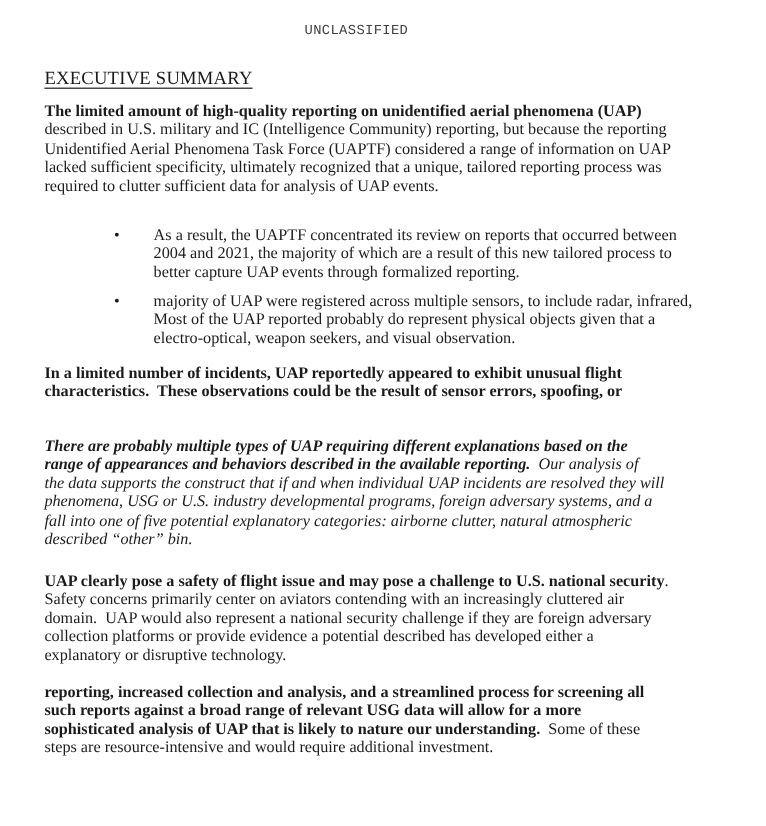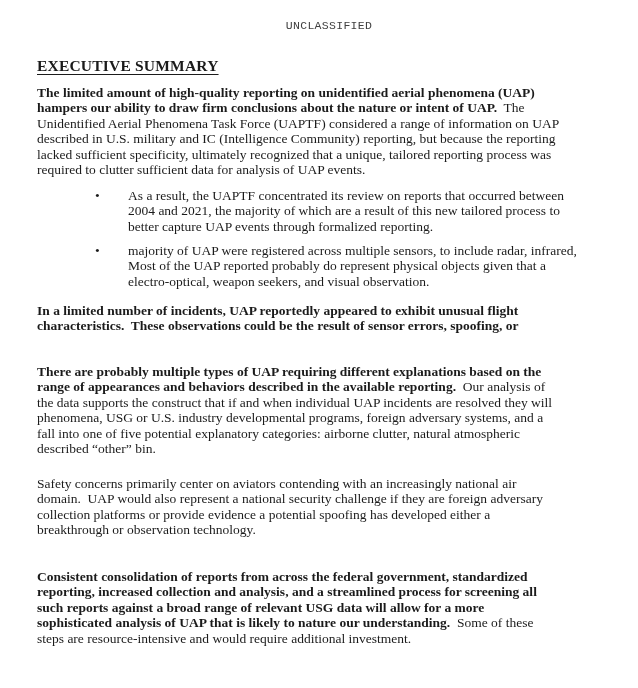--- a/index.html
+++ b/index.html
@@ -18,30 +18,29 @@
   }
   .classification{
     position:absolute;
     left:0;top:19px;width:594px;
     text-align:center;
     font-family:"Liberation Mono", monospace;
     font-size:11.5px;
     line-height:14px;
     letter-spacing:0.3px;
     color:var(--class);
-    margin-left:32px;
   }
   .doc-title{
     position:absolute;
     left:37px;top:56px;
     margin:0;
     font-family:"Liberation Serif", serif;
     font-size:15.5px;
     line-height:19px;
-    font-weight:700;
+    font-weight:400;
     letter-spacing:0.2px;
     text-decoration:underline;
     text-decoration-thickness:1.4px;
     text-underline-offset:2.5px;
   }
   .doc-body{position:absolute;left:0;top:0;width:638px;height:568px;}
   .block{
     position:absolute;
     left:37px;
     font-size:13.5px;
@@ -63,23 +62,22 @@
 
 <div class="page">
   <div class="classification">UNCLASSIFIED</div>
 
   <h1 class="doc-title">EXECUTIVE SUMMARY</h1>
 
   <div class="doc-body">
       <div class="block text-para" style="top: 85px;">
         <div class="lines">
           <div class="line"><span class="run b">The limited amount of high-quality reporting on unidentified aerial phenomena (UAP)</span></div>
-          <div class="line"><span class="run b">hampers our ability to draw firm conclusions about the nature or intent of UAP.</span><span class="run">  The</span></div>
+          <div class="line"><span class="run">described in U.S. military and IC (Intelligence Community) reporting, but because the reporting</span></div>
           <div class="line"><span class="run">Unidentified Aerial Phenomena Task Force (UAPTF) considered a range of information on UAP</span></div>
-          <div class="line"><span class="run">described in U.S. military and IC (Intelligence Community) reporting, but because the reporting</span></div>
           <div class="line"><span class="run">lacked sufficient specificity, ultimately recognized that a unique, tailored reporting process was</span></div>
           <div class="line"><span class="run">required to clutter sufficient data for analysis of UAP events.</span></div>
         </div>
       </div>
       <div class="block bullet-item" style="top: 188px;">
         <span class="glyph">•</span>
         <div class="lines">
           <div class="line"><span class="run">As a result, the UAPTF concentrated its review on reports that occurred between</span></div>
           <div class="line"><span class="run">2004 and 2021, the majority of which are a result of this new tailored process to</span></div>
           <div class="line"><span class="run">better capture UAP events through formalized reporting.</span></div>
@@ -92,41 +90,41 @@
           <div class="line"><span class="run">Most of the UAP reported probably do represent physical objects given that a</span></div>
           <div class="line"><span class="run">electro-optical, weapon seekers, and visual observation.</span></div>
         </div>
       </div>
       <div class="block text-para" style="top: 303px;">
         <div class="lines">
           <div class="line"><span class="run b">In a limited number of incidents, UAP reportedly appeared to exhibit unusual flight</span></div>
           <div class="line"><span class="run b">characteristics.  These observations could be the result of sensor errors, spoofing, or</span></div>
         </div>
       </div>
-      <div class="block text-para" style="top: 364px;">
+      <div class="block text-para" style="top: 364px; font-style: italic;">
         <div class="lines">
           <div class="line"><span class="run b">There are probably multiple types of UAP requiring different explanations based on the</span></div>
           <div class="line"><span class="run b">range of appearances and behaviors described in the available reporting.</span><span class="run">  Our analysis of</span></div>
           <div class="line"><span class="run">the data supports the construct that if and when individual UAP incidents are resolved they will</span></div>
           <div class="line"><span class="run">phenomena, USG or U.S. industry developmental programs, foreign adversary systems, and a</span></div>
           <div class="line"><span class="run">fall into one of five potential explanatory categories: airborne clutter, natural atmospheric</span></div>
           <div class="line"><span class="run">described “other” bin.</span></div>
         </div>
       </div>
       <div class="block text-para" style="top: 476px;">
         <div class="lines">
-          <div class="line"><span class="run">Safety concerns primarily center on aviators contending with an increasingly national air</span></div>
+          <div class="line"><span class="run b">UAP clearly pose a safety of flight issue and may pose a challenge to U.S. national security</span><span class="run">.</span></div>
+          <div class="line"><span class="run">Safety concerns primarily center on aviators contending with an increasingly cluttered air</span></div>
           <div class="line"><span class="run">domain.  UAP would also represent a national security challenge if they are foreign adversary</span></div>
-          <div class="line"><span class="run">collection platforms or provide evidence a potential spoofing has developed either a</span></div>
-          <div class="line"><span class="run">breakthrough or observation technology.</span></div>
+          <div class="line"><span class="run">collection platforms or provide evidence a potential described has developed either a</span></div>
+          <div class="line"><span class="run">explanatory or disruptive technology.</span></div>
         </div>
       </div>
       <div class="block text-para" style="top: 569px;">
         <div class="lines">
-          <div class="line"><span class="run b">Consistent consolidation of reports from across the federal government, standardized</span></div>
           <div class="line"><span class="run b">reporting, increased collection and analysis, and a streamlined process for screening all</span></div>
           <div class="line"><span class="run b">such reports against a broad range of relevant USG data will allow for a more</span></div>
           <div class="line"><span class="run b">sophisticated analysis of UAP that is likely to nature our understanding.</span><span class="run">  Some of these</span></div>
           <div class="line"><span class="run">steps are resource-intensive and would require additional investment.</span></div>
         </div>
       </div>
     </div>
 </div>
 
 </body></html>

